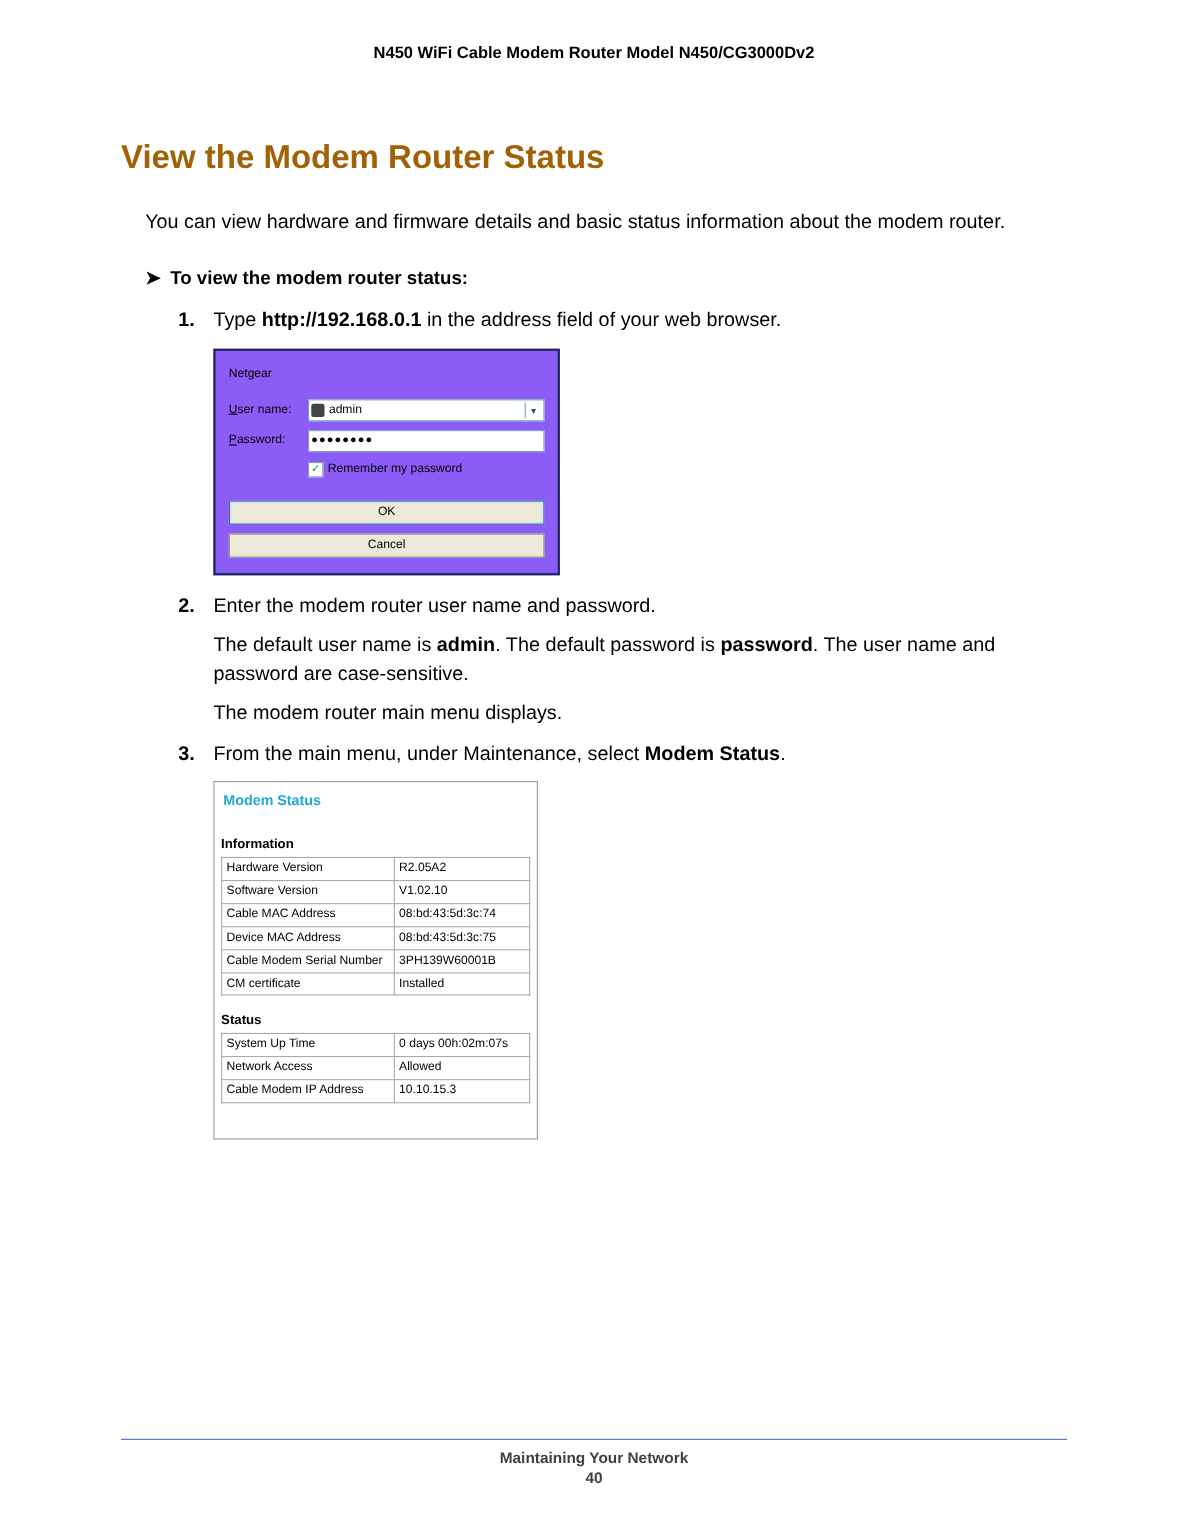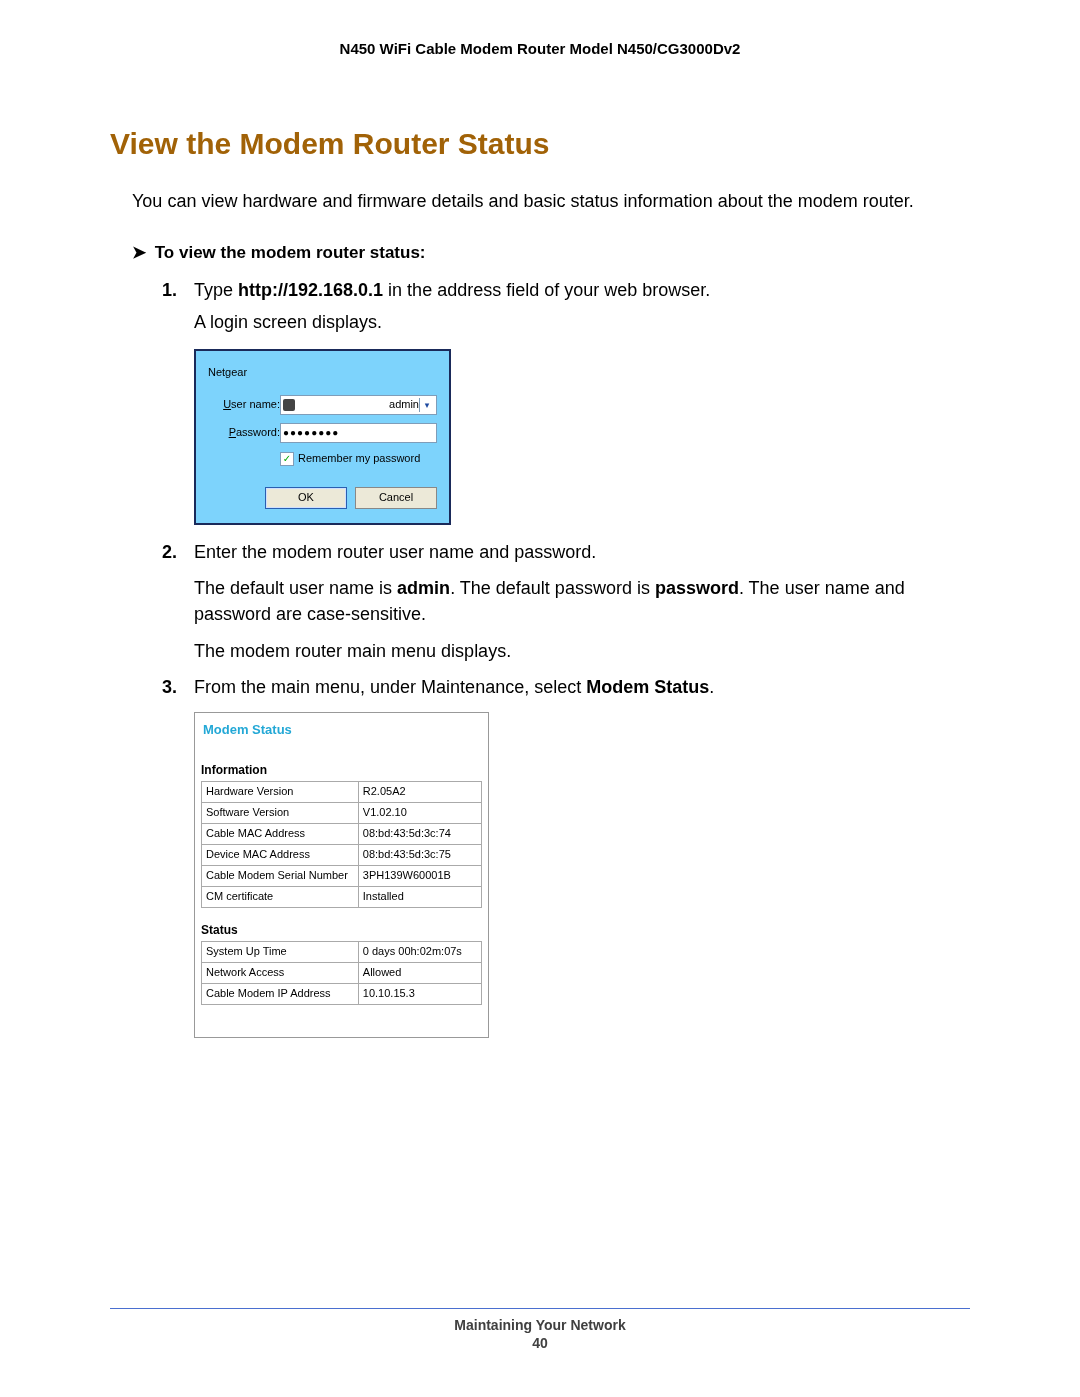--- a/index.html
+++ b/index.html
@@ -63,30 +63,30 @@
     position: absolute;
     left: 0;
     font-weight: bold;
   }
   .step-body { margin-top: 6px; }
   .step-para { margin: 10px 0; }
 
   
   .login-box {
     margin: 14px 0 14px 0;
-    width: 257px;
+    width: 315px;
     border: 2px solid #1a2a5a;
-    background: #7dd3fc;
+    background: #8b5cf6;
     font-family: Tahoma, sans-serif;
     font-size: 11px;
     padding: 14px 12px 14px 12px;
     box-sizing: border-box;
   }
   .login-title { font-size: 11px; margin-bottom: 14px; }
-  .login-row { display: flex; align-items: center; margin-bottom: 8px; text-align: right; }
+  .login-row { display: flex; align-items: center; margin-bottom: 8px; }
   .login-label { width: 72px; }
   .login-label .ul { text-decoration: underline; }
   .login-input-wrap {
     flex: 1;
     display: flex;
     align-items: center;
     border: 1px solid #7f9db9;
     background: #fff;
     height: 18px;
     padding: 0 2px;
@@ -102,21 +102,21 @@
     display:flex; align-items:center; justify-content:center;
     color:#1f4aa0; font-size:9px;
   }
   .login-pw { letter-spacing: 1px; color:#000; font-size:10px; }
   .login-check-row { margin-left: 72px; display:flex; align-items:center; gap:4px; margin-bottom:20px;}
   .chk {
     width:12px; height:12px; border:1px solid #7f9db9; background:#fff;
     display:inline-flex; align-items:center; justify-content:center;
     color:#0a0; font-size:10px; line-height:1;
   }
-  .login-buttons { display:flex; justify-content:flex-end; gap:8px; }
+  .login-buttons { display:flex; justify-content:flex-end; gap:8px;flex-direction:column; }
   .winbtn {
     min-width:64px; height:20px; font-size:11px;
     border:1px solid #888; background:#ece9d8;
     display:inline-flex; align-items:center; justify-content:center;
     padding:0 8px;
   }
   .winbtn.ok { border:1px solid #2a5fb0; box-shadow: inset 0 0 0 1px #cfe0ff; }
 
   
   .status-box {
@@ -171,21 +171,20 @@
 
   <div class="proc-heading">
     <span class="arrow">➤</span>
     <span>To view the modem router status:</span>
   </div>
 
   <ol class="steps">
 
     <li>
       <span>Type </span><b>http://192.168.0.1</b><span> in the address field of your web browser.</span>
-      <div class="step-body">A login screen displays.</div>
 
       
       <div class="login-box">
         <div class="login-title">Netgear</div>
 
         <div class="login-row">
           <div class="login-label"><span class="ul">U</span><span>ser name:</span></div>
           <div class="login-input-wrap">
             <span class="icon"></span>
             <span class="login-value">admin</span>

